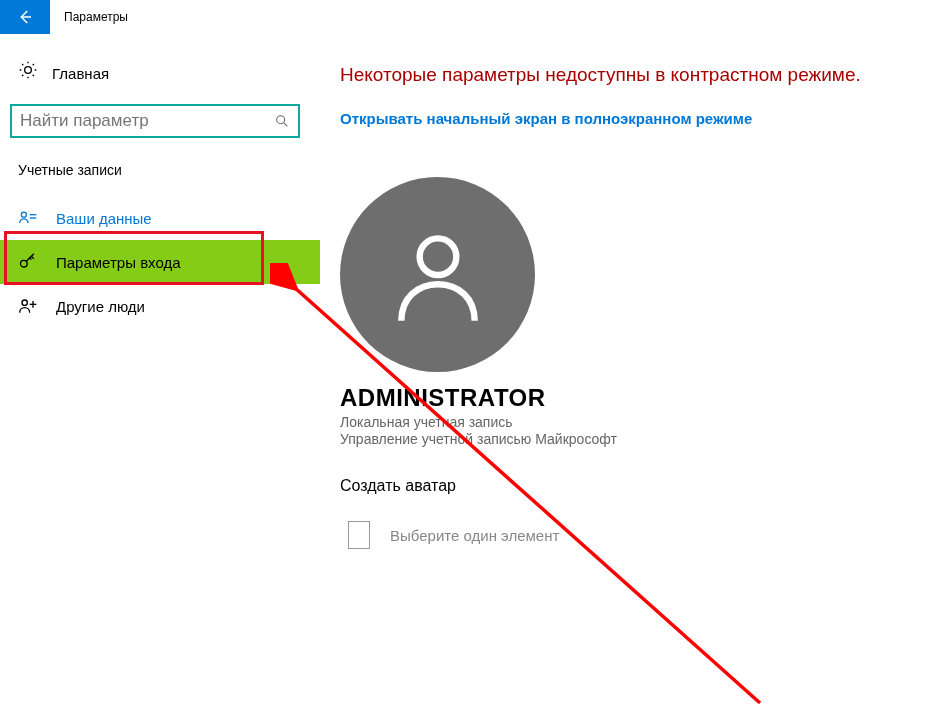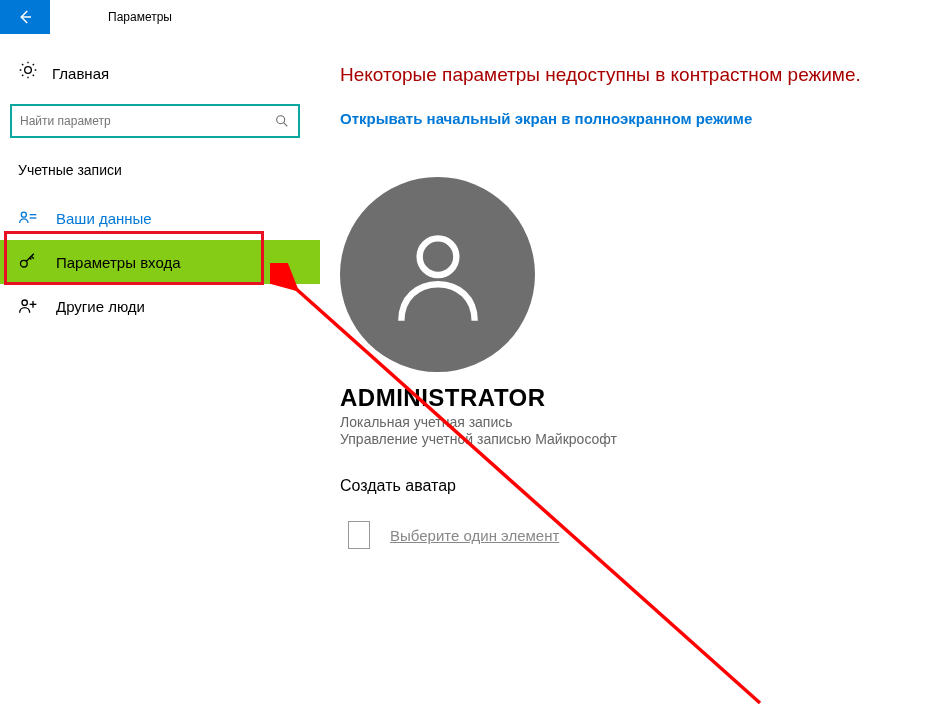--- a/index.html
+++ b/index.html
@@ -1,33 +1,33 @@
 <!DOCTYPE html>
 <html><head>
   <meta charset="utf-8">
   <style>
     * { margin: 0; padding: 0; box-sizing: border-box; font-family: "Segoe UI", Tahoma, sans-serif; }
     body { background: #fff; width: 945px; height: 723px; overflow: hidden; position: relative; }
     
-    .titlebar { height: 34px; display: flex; align-items: center; gap: 44px; }
+    .titlebar { height: 34px; display: flex; align-items: center; }
     .back-btn { width: 50px; height: 34px; background: #0078d7; display: flex; align-items: center; justify-content: center; cursor: pointer; }
     .back-btn svg { width: 18px; height: 18px; }
     .title-text { margin-left: 14px; font-size: 12px; color: #000; }
     
     .container { display: flex; height: calc(100% - 34px); }
     
     .sidebar { width: 320px; padding-top: 20px; }
     
     .home-row { display: flex; align-items: center; padding: 4px 18px 8px 18px; margin-bottom: 14px; }
     .home-row .gear { width: 20px; height: 20px; margin-right: 14px; }
     .home-row span { font-size: 15px; margin-top: 7px; }
     
     .search-wrap { margin: 0 10px 24px 10px; }
     .search-box { width: 290px; height: 34px; border: 2px solid #0aa89e; background: #fff; display: flex; align-items: center; padding: 0 8px; }
-    .search-box input { flex: 1; border: none; outline: none; font-size: 12px; color: #666; background: transparent; }
+    .search-box input { flex: 1; border: none; outline: none; font-size: 17px; color: #666; background: transparent; }
     .search-box .mag { width: 16px; height: 16px; }
     
     .section-label { font-size: 14px; color: #000; padding: 0 18px 18px 18px; }
     
     .nav-item { display: flex; align-items: center; padding: 12px 18px; font-size: 15px; cursor: pointer; position: relative; }
     .nav-item .nav-icon { width: 20px; height: 20px; margin-right: 18px; display: flex; align-items: center; justify-content: center; }
     .nav-item.active { color: #0078d7; }
     .nav-item.selected { background: #84cc16; }
     .red-box { position: absolute; border: 3px solid #e81123; left: 4px; top: 231px; width: 260px; height: 54px; pointer-events: none; z-index: 5; }
     
@@ -40,21 +40,21 @@
     .avatar-circle svg { width: 110px; height: 110px; }
     
     .user-name { font-size: 24px; font-weight: 700; margin-top: 12px; letter-spacing: 0.5px; }
     .user-sub1 { font-size: 14px; color: #666; margin-top: 2px; }
     .user-sub2 { font-size: 14px; color: #666; margin-top: 1px; }
     
     .create-heading { font-size: 16px; font-weight: 300; margin-top: 30px; }
     
     .select-row { display: flex; align-items: center; margin-top: 26px; }
     .select-thumb { width: 22px; height: 28px; border: 1px solid #999; margin-left: 8px; margin-right: 20px; cursor: pointer; }
-    .select-label { font-size: 15px; color: #888; text-decoration: underline; }
+    .select-label { font-size: 15px; color: #888; }
     
     .arrow-annot { position: absolute; left: 270px; top: 263px; z-index: 10; pointer-events: none; }
   </style>
 </head>
 <body>
 
 <div class="titlebar">
   <div class="back-btn">
     <svg viewBox="0 0 24 24">
       <path d="M15 4 L7 12 L15 20" stroke="#fff" stroke-width="2" fill="none"></path>

